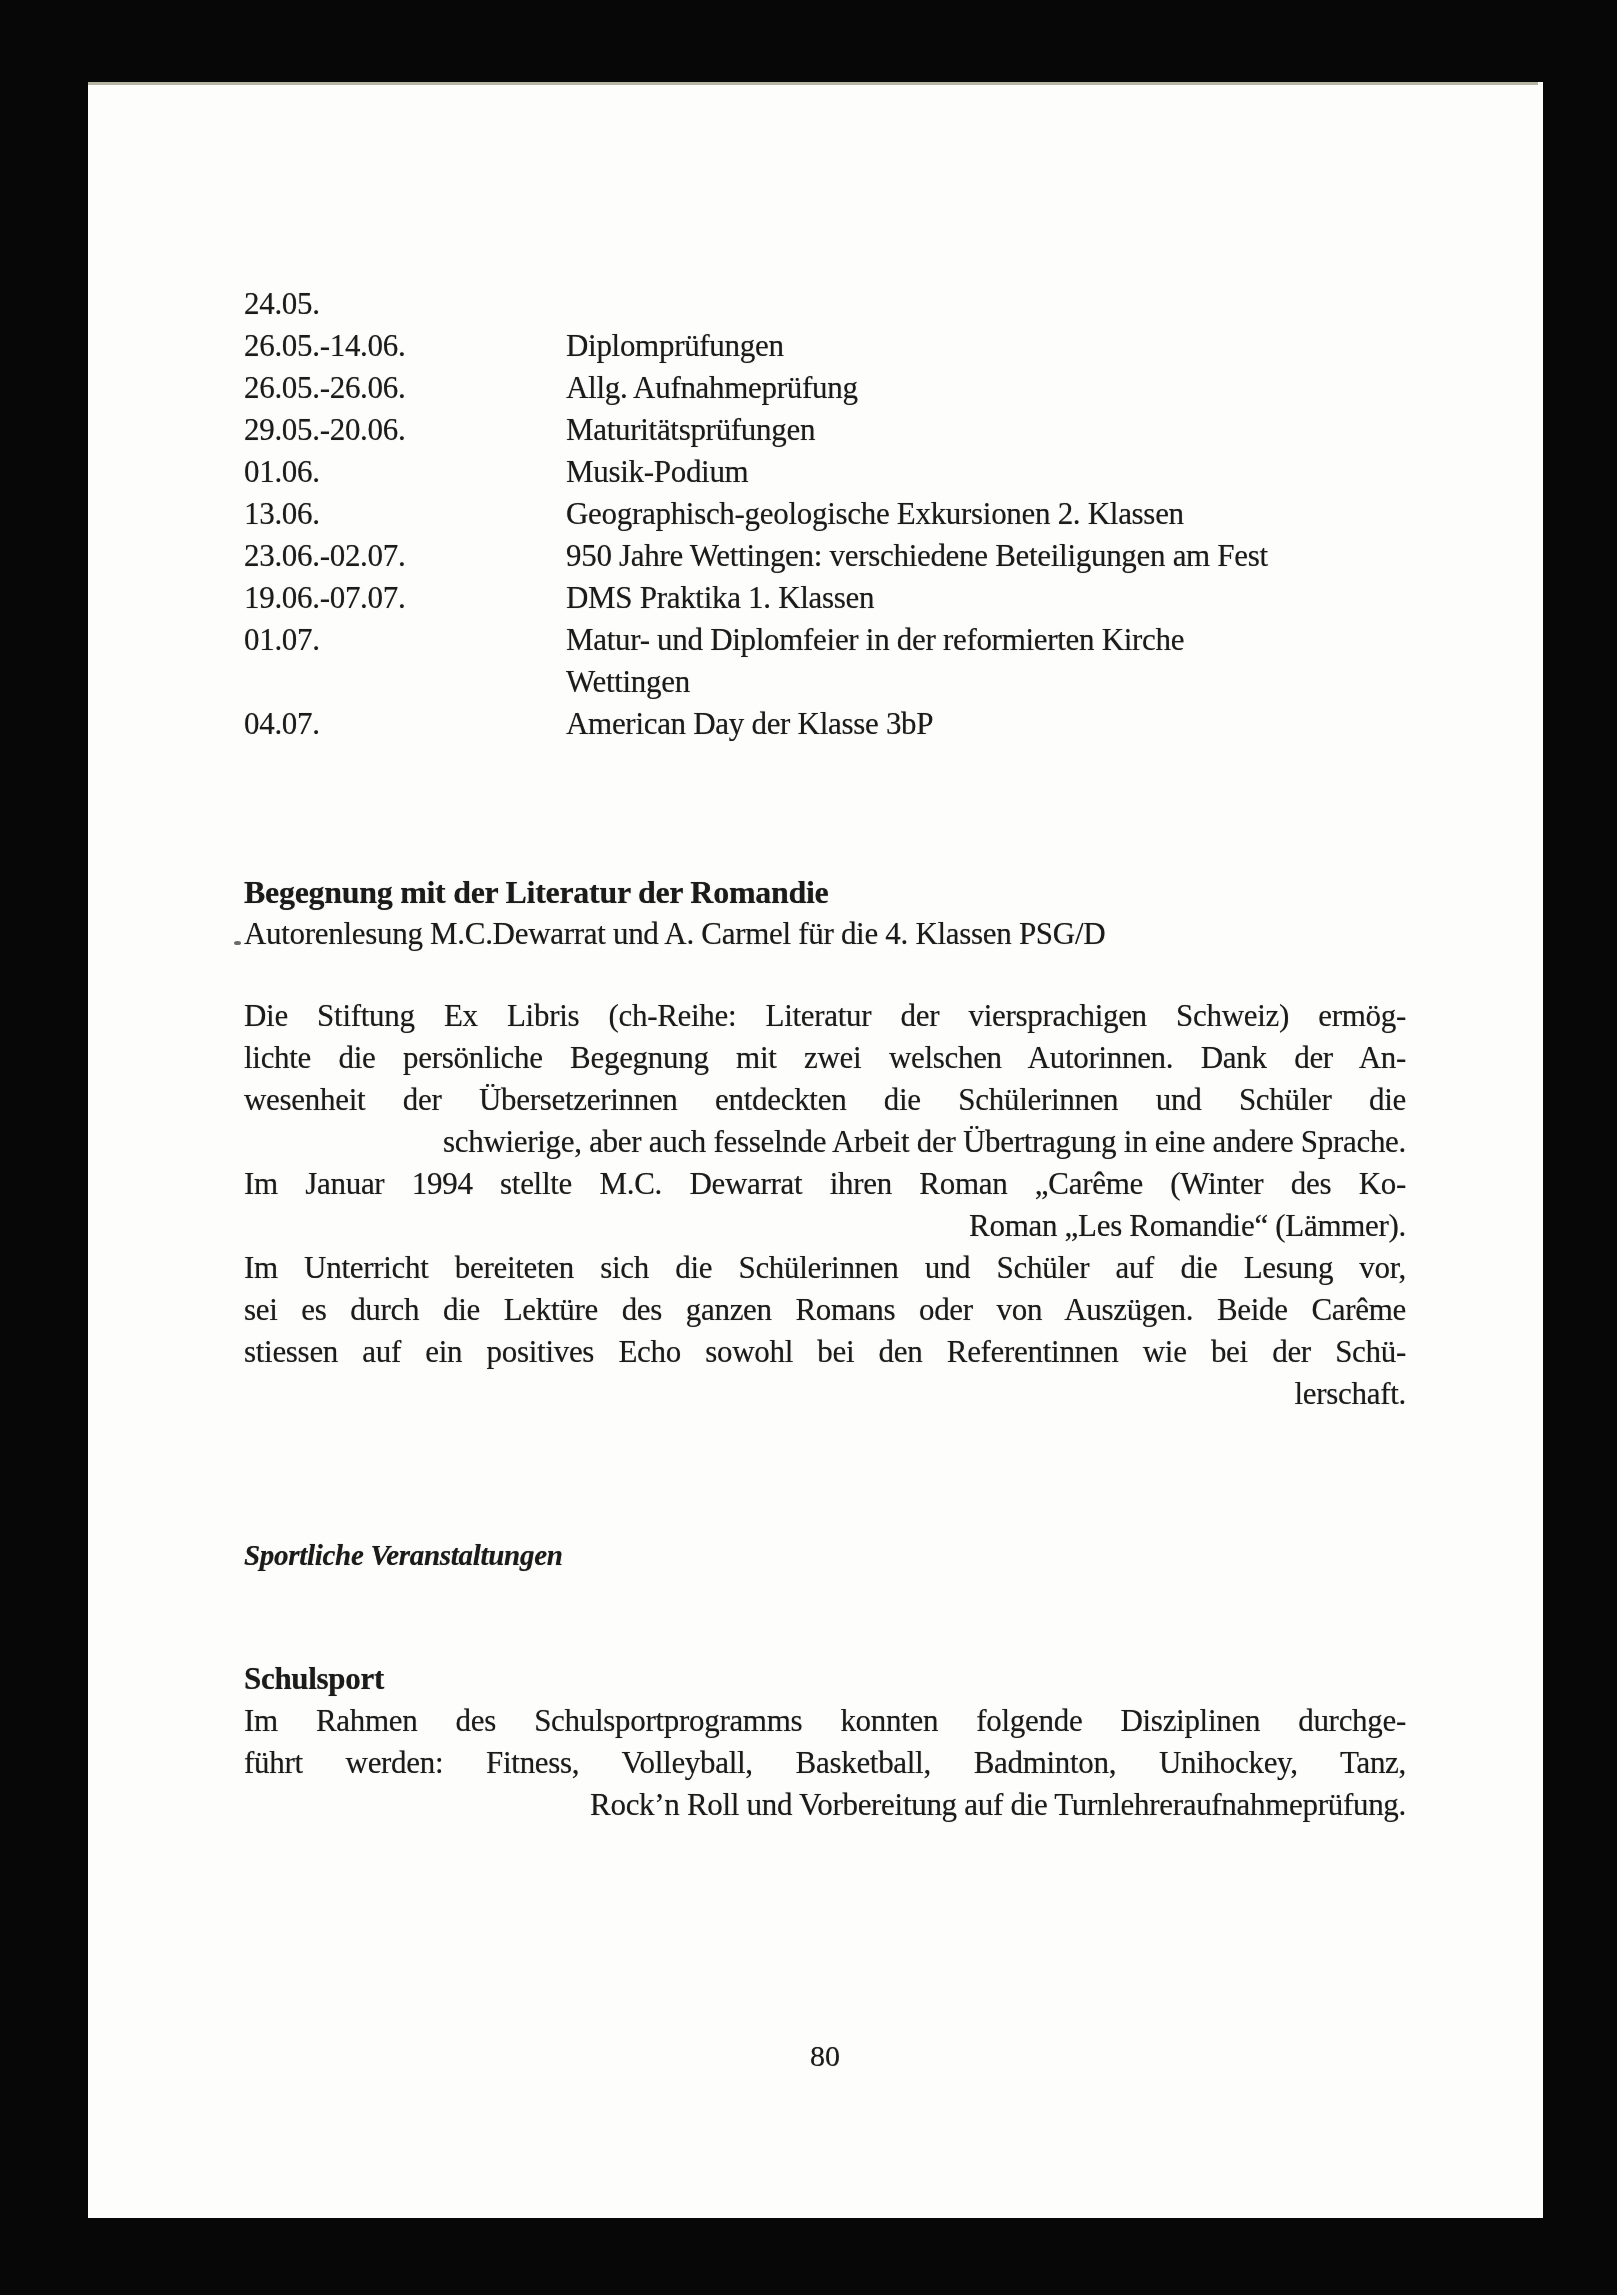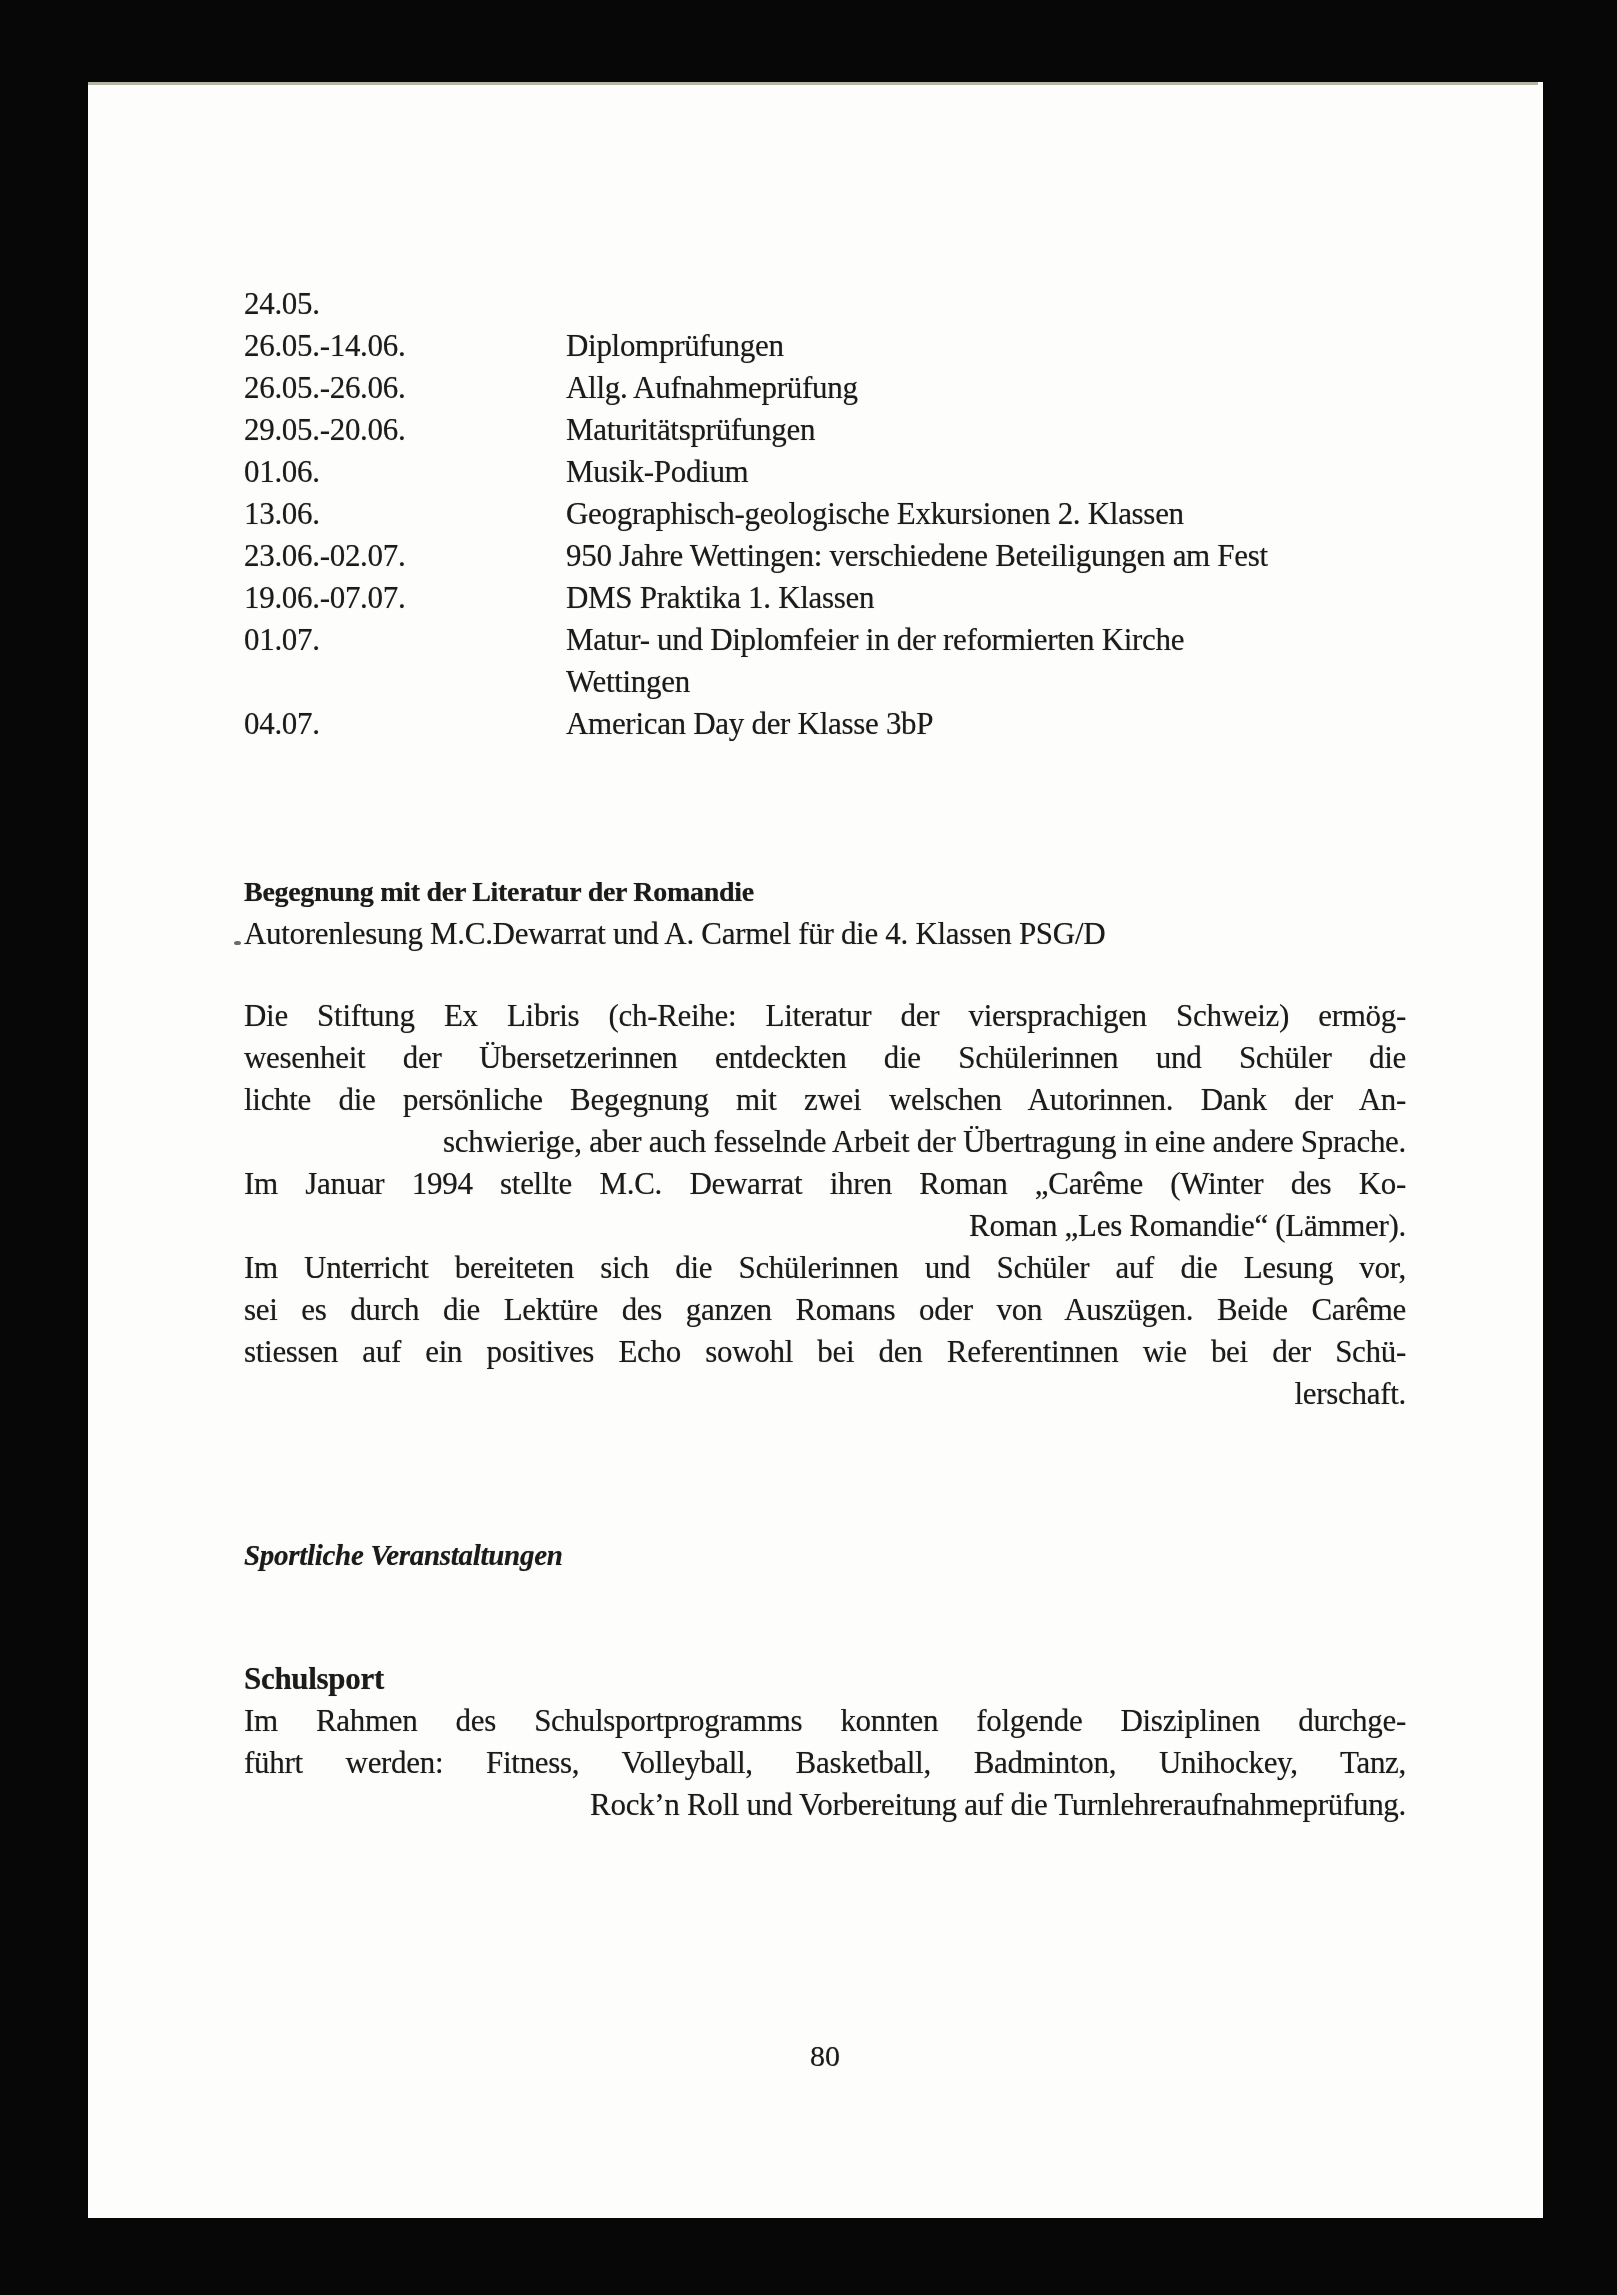--- a/index.html
+++ b/index.html
@@ -42,21 +42,21 @@
   }
   .sched-row { display: flex; }
   .sched-date { width: 322px; flex: 0 0 322px; }
   .sched-event { flex: 1 1 auto; white-space: pre-line; }
   .lit-block {
     position: absolute;
     left: 156px;
     top: 789px;
     width: 1162px;
   }
-  .lit-heading { font-weight: 700; font-size: 28px; line-height: 42px; }
+  .lit-heading { font-weight: 700; font-size: 32px; line-height: 42px; }
   .para {
     position: absolute;
     left: 156px;
     width: 1162px;
   }
   .para-1 { top: 913px; }
   .line { width: 1162px; }
   .jl { text-align: justify; text-align-last: justify; }
   .ll { text-align: right; }
   .sport-heading {
@@ -145,22 +145,22 @@
     </div>
 
     <div class="lit-block txt">
       <div class="lit-heading">Begegnung mit der Literatur der Romandie</div>
       <div>Autorenlesung M.C.Dewarrat und A. Carmel für die 4. Klassen PSG/D</div>
     </div>
     <div class="artifact-dot"></div>
 
     <div class="para para-1 txt">
       <div class="line jl">Die Stiftung Ex Libris (ch-Reihe: Literatur der viersprachigen Schweiz) ermög-</div>
+      <div class="line jl">lichte die persönliche Begegnung mit zwei welschen Autorinnen. Dank der An-</div>
       <div class="line jl">wesenheit der Übersetzerinnen entdeckten die Schülerinnen und Schüler die</div>
-      <div class="line jl">lichte die persönliche Begegnung mit zwei welschen Autorinnen. Dank der An-</div>
       <div class="line ll">schwierige, aber auch fesselnde Arbeit der Übertragung in eine andere Sprache.</div>
       <div class="line jl">Im Januar 1994 stellte M.C. Dewarrat ihren Roman „Carême (Winter des Ko-</div>
       <div class="line ll">Roman „Les Romandie“ (Lämmer).</div>
       <div class="line jl">Im Unterricht bereiteten sich die Schülerinnen und Schüler auf die Lesung vor,</div>
       <div class="line jl">sei es durch die Lektüre des ganzen Romans oder von Auszügen. Beide Carême</div>
       <div class="line jl">stiessen auf ein positives Echo sowohl bei den Referentinnen wie bei der Schü-</div>
       <div class="line ll">lerschaft.</div>
     </div>
 
     <div class="sport-heading">Sportliche Veranstaltungen</div>

